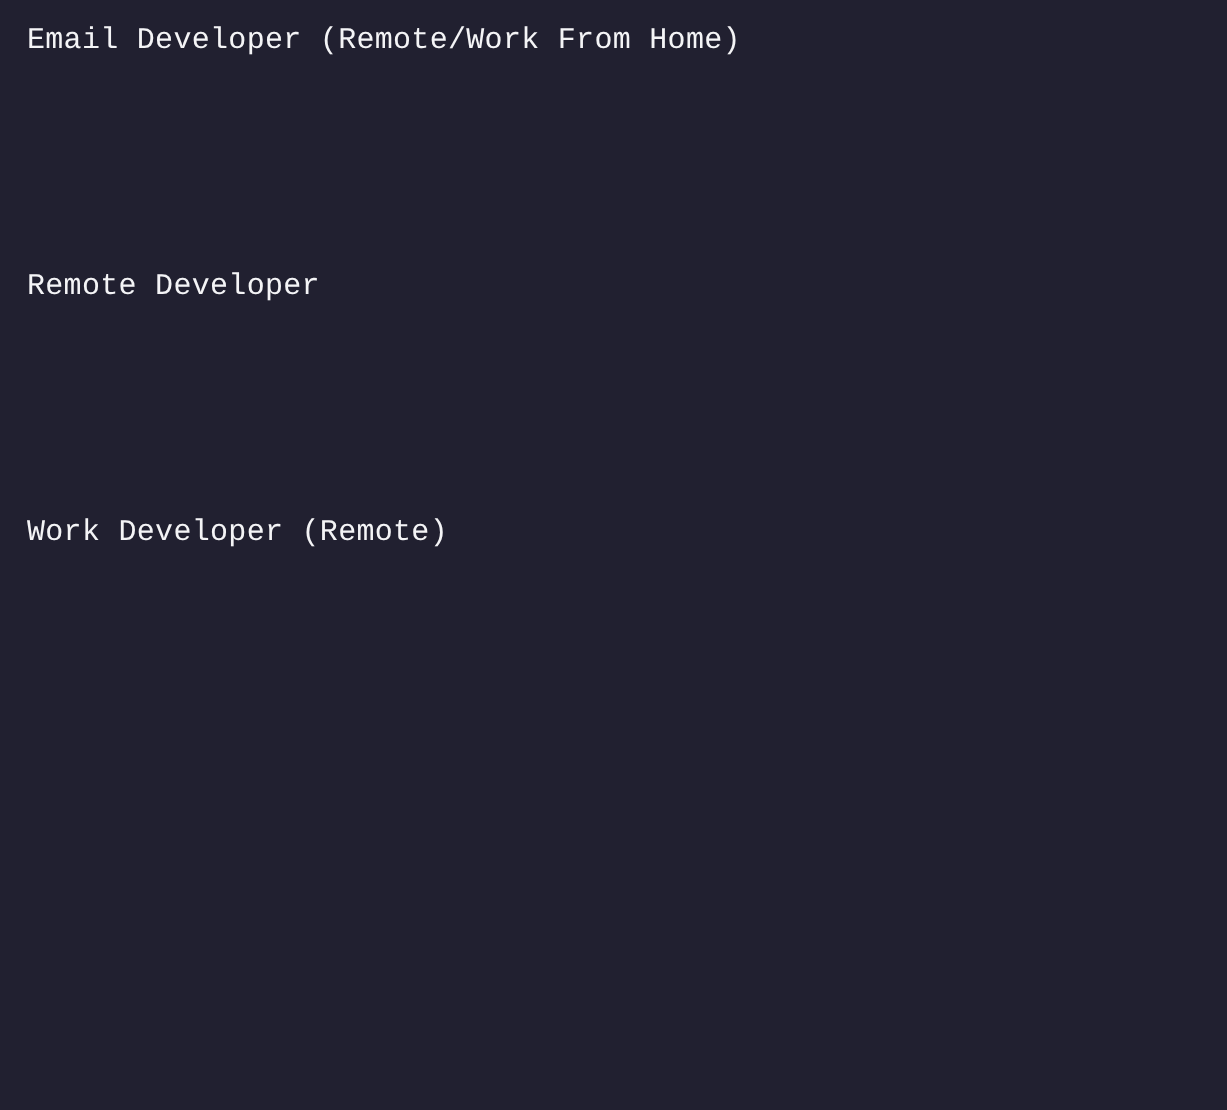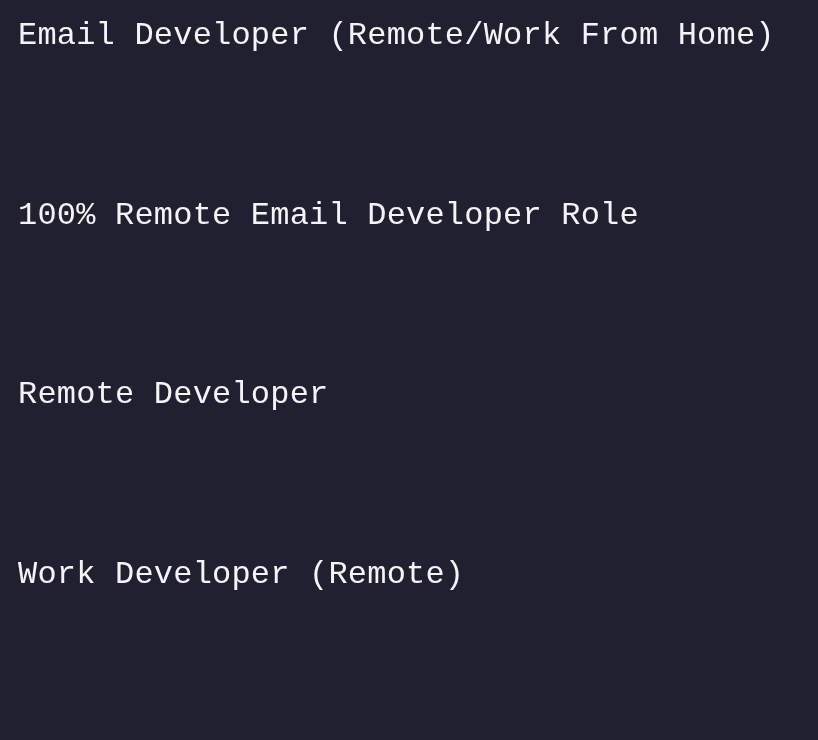--- a/index.html
+++ b/index.html
@@ -13,28 +13,27 @@
       height: 740px;
       font-family: "SF Mono", "Monaco", "Menlo", "Consolas", "Liberation Mono", "Courier New", monospace;
       overflow: hidden;
     }
     .list-container {
       padding-top: 15px;
       padding-left: 18px;
     }
     .list-item {
       color: #f4f4f6;
-      font-size: 32px;
+      font-size: 20px;
       font-weight: 500;
       line-height: 1.3;
       letter-spacing: 0.2px;
       margin-bottom: 138px;
     }
   </style>
 </head>
 <body>
 
 <div class="list-container">
   <div class="list-item">Email Developer (Remote/Work From Home)</div>
-  <div class="list-item">100% Remote Email Developer Role</div>
   <div class="list-item">Remote Developer</div>
   <div class="list-item">Work Developer (Remote)</div>
 </div>
 
 </body></html>

